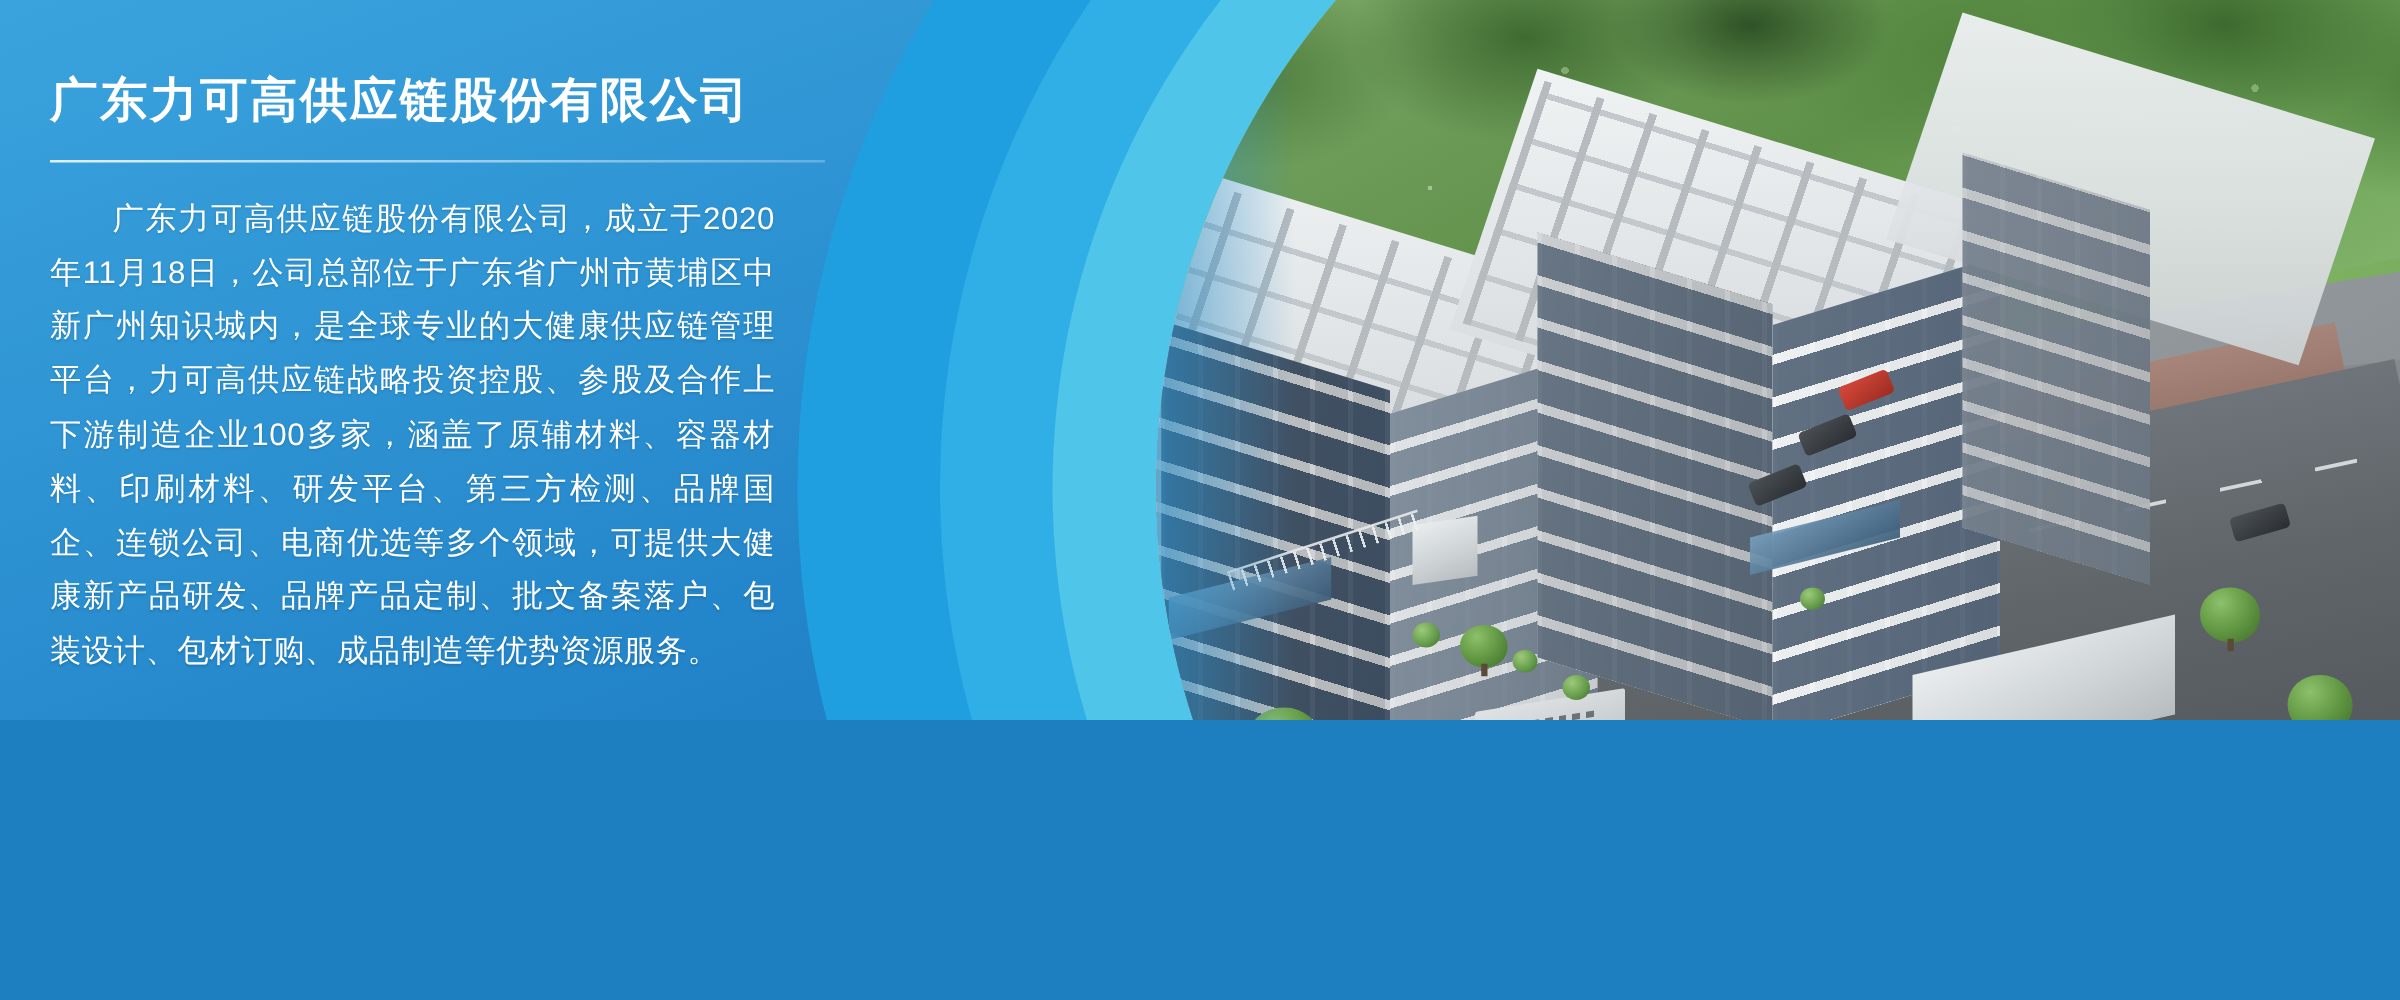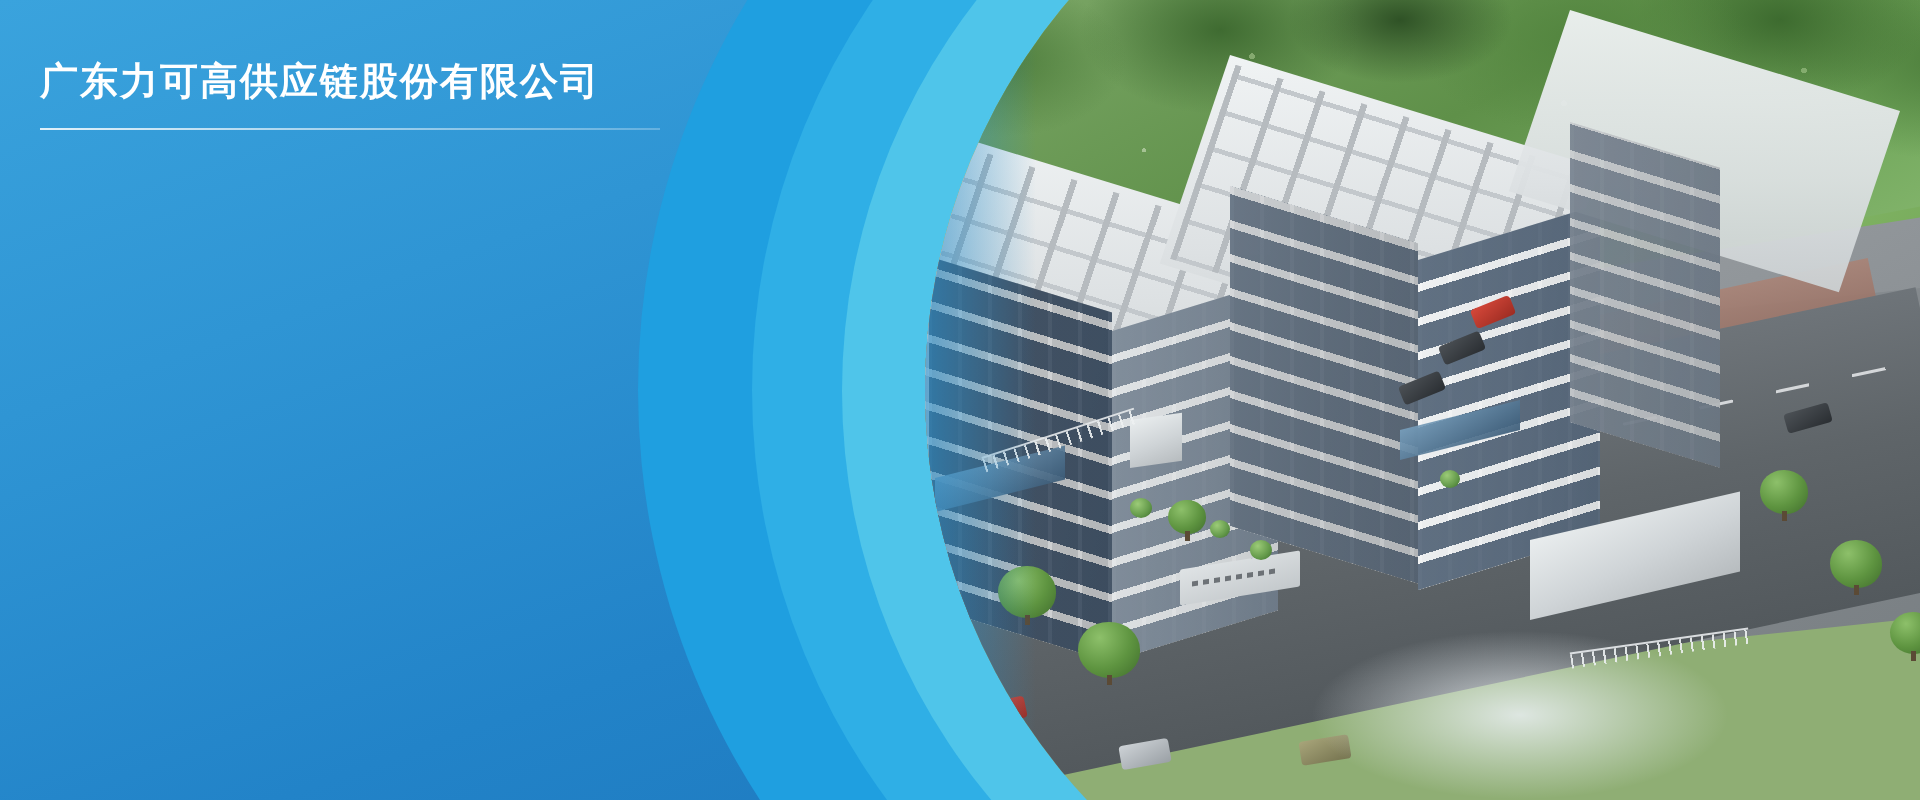--- a/index.html
+++ b/index.html
@@ -1,20 +1,20 @@
 <!DOCTYPE html>
 <html><head>
 <meta charset="utf-8">
 <style>
   * { margin:0; padding:0; box-sizing:border-box; }
   html,body { width:1920px; height:800px; overflow:hidden; background:#1d7fc0; }
   body { font-family:"Liberation Sans","DejaVu Sans",sans-serif; }
 
   #banner {
-    position:relative; width:1920px; height:800px; overflow:hidden;
+    position:relative; width:1920px; height:576px; overflow:hidden;
     background:linear-gradient(160deg,#3aa3dd 0%,#2f95d4 28%,#2283c8 60%,#1b72b8 100%);
   }
 
   
   .arc { position:absolute; border-radius:50%; }
   #arc-outer {
     width:1500px; height:1500px; left:638px; top:-360px;
     background:#1f9fe0;
   }
   #arc-mid {
@@ -295,16 +295,17 @@
 
       <div class="haze"></div>
       <div id="photo-fade"></div>
     </div>
   </div>
 
   <div id="text-panel">
     <h1 id="title">广东力可高供应链股份有限公司</h1>
     <div id="title-rule"></div>
     <div id="body-copy">
+      <p class="para">广东力可高供应链股份有限公司，成立于2020年11月18日，公司总部位于广东省广州市黄埔区中新广州知识城内，是全球专业的大健康供应链管理平台，力可高供应链战略投资控股、参股及合作上下游制造企业100多家，涵盖了原辅材料、容器材料、印刷材料、研发平台、第三方检测、品牌国企、连锁公司、电商优选等多个领域，可提供大健康新产品研发、品牌产品定制、批文备案落户、包装设计、包材订购、成品制造等优势资源服务。</p>
     </div>
   </div>
 
 </div>
 
 </body></html>

